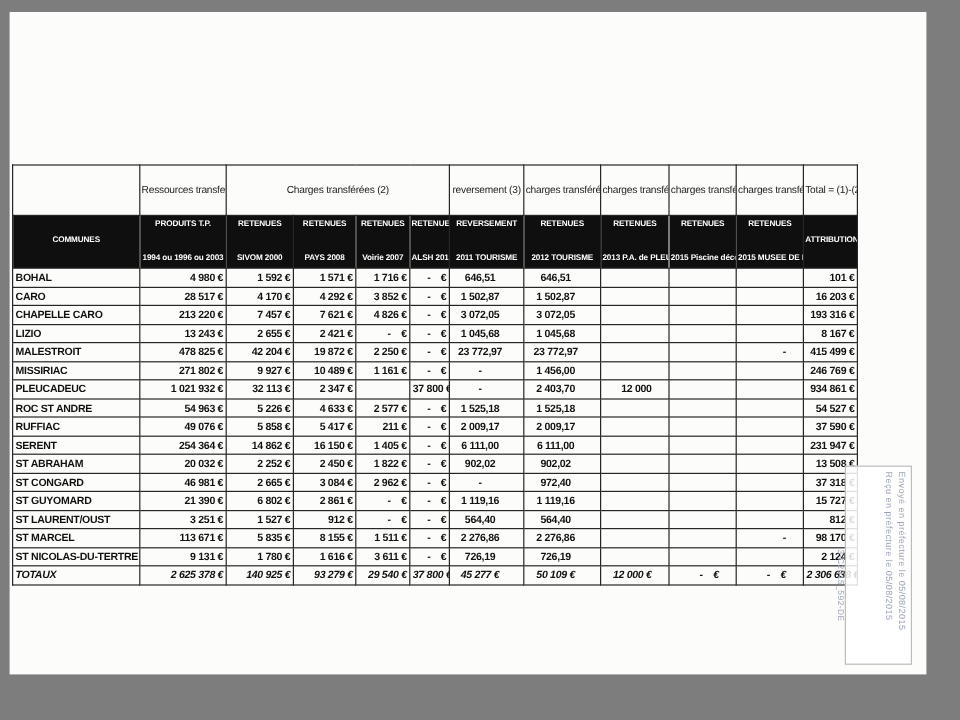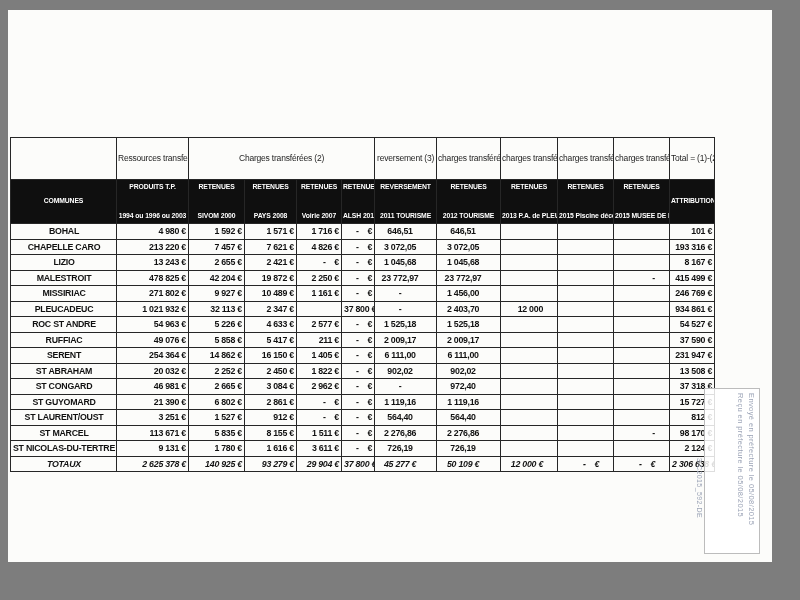--- a/index.html
+++ b/index.html
@@ -29,21 +29,21 @@
     justify-content:space-between;height:100%;}
   tr.blk th .hwrap.center{justify-content:center;}
   tr.blk th .l1,tr.blk th .l2{font-size:6.8px;font-weight:700;
     letter-spacing:-0.1px;line-height:1.25;text-align:center;}
   
   #doc-table tbody th,#doc-table tbody td{height:15.5px;font-weight:700;
     font-size:8.8px;letter-spacing:-0.25px;color:#111;}
   td.c-eur{text-align:right;padding:0 2px;}
   td.c-dec{text-align:center;padding:0 13px 0 2px;}
   td.c-mid{text-align:right;padding:0 14px 0 2px;}
-  th.c-name{text-align:center;padding:0 1px 0 2px;font-size:8.6px;}
+  th.c-name{text-align:left;padding:0 1px 0 2px;font-size:8.6px;}
   tr.total-row th,tr.total-row td{height:22px;font-size:9.2px;
     border-bottom:2.5px solid #111;border-top:1px solid #000;font-style:italic;}
   
   .vtext{writing-mode:vertical-rl;font-size:7.5px;color:#9ba3b6;
     letter-spacing:0.4px;white-space:nowrap;}
   #stamp-box{position:absolute;left:696px;top:378px;width:56px;height:166px;
     border:1px solid #bcbcbc;background:rgba(255,255,255,0.85);
     display:flex;flex-direction:row-reverse;justify-content:flex-start;
     padding:4px 3px;box-sizing:border-box;gap:2px;}
   #stamp-id{position:absolute;left:688px;top:448px;font-size:7px;}
@@ -164,20 +164,34 @@
     <td class="c-eur">1 716 €</td>
     <td class="c-eur">-&nbsp;&nbsp;&nbsp;&nbsp;€</td>
     <td class="c-dec">646,51</td>
     <td class="c-dec">646,51</td>
     <td class="c-mid"></td>
     <td class="c-mid"></td>
     <td class="c-mid"></td>
     <td class="c-eur">101 €</td>
   </tr>
         <tr>
+    <th class="c-name">CARO</th>
+    <td class="c-eur">28 517 €</td>
+    <td class="c-eur">4 170 €</td>
+    <td class="c-eur">4 292 €</td>
+    <td class="c-eur">3 852 €</td>
+    <td class="c-eur">-&nbsp;&nbsp;&nbsp;&nbsp;€</td>
+    <td class="c-dec">1 502,87</td>
+    <td class="c-dec">1 502,87</td>
+    <td class="c-mid"></td>
+    <td class="c-mid"></td>
+    <td class="c-mid"></td>
+    <td class="c-eur">16 203 €</td>
+  </tr>
+        <tr>
     <th class="c-name">CHAPELLE CARO</th>
     <td class="c-eur">213 220 €</td>
     <td class="c-eur">7 457 €</td>
     <td class="c-eur">7 621 €</td>
     <td class="c-eur">4 826 €</td>
     <td class="c-eur">-&nbsp;&nbsp;&nbsp;&nbsp;€</td>
     <td class="c-dec">3 072,05</td>
     <td class="c-dec">3 072,05</td>
     <td class="c-mid"></td>
     <td class="c-mid"></td>
@@ -364,21 +378,21 @@
     <td class="c-mid"></td>
     <td class="c-mid"></td>
     <td class="c-mid"></td>
     <td class="c-eur">2 124 €</td>
   </tr>
         <tr class="total-row">
     <th class="c-name">TOTAUX</th>
     <td class="c-eur">2 625 378 €</td>
     <td class="c-eur">140 925 €</td>
     <td class="c-eur">93 279 €</td>
-    <td class="c-eur">29 904 €</td>
+    <td class="c-eur">29 540 €</td>
     <td class="c-eur">37 800 €</td>
     <td class="c-dec">45 277 €</td>
     <td class="c-dec">50 109 €</td>
     <td class="c-mid">12 000 €</td>
     <td class="c-mid">-&nbsp;&nbsp;&nbsp;&nbsp;€</td>
     <td class="c-mid">-&nbsp;&nbsp;&nbsp;&nbsp;€</td>
     <td class="c-eur">2 306 638 €</td>
   </tr>
       </tbody>
   </table>

